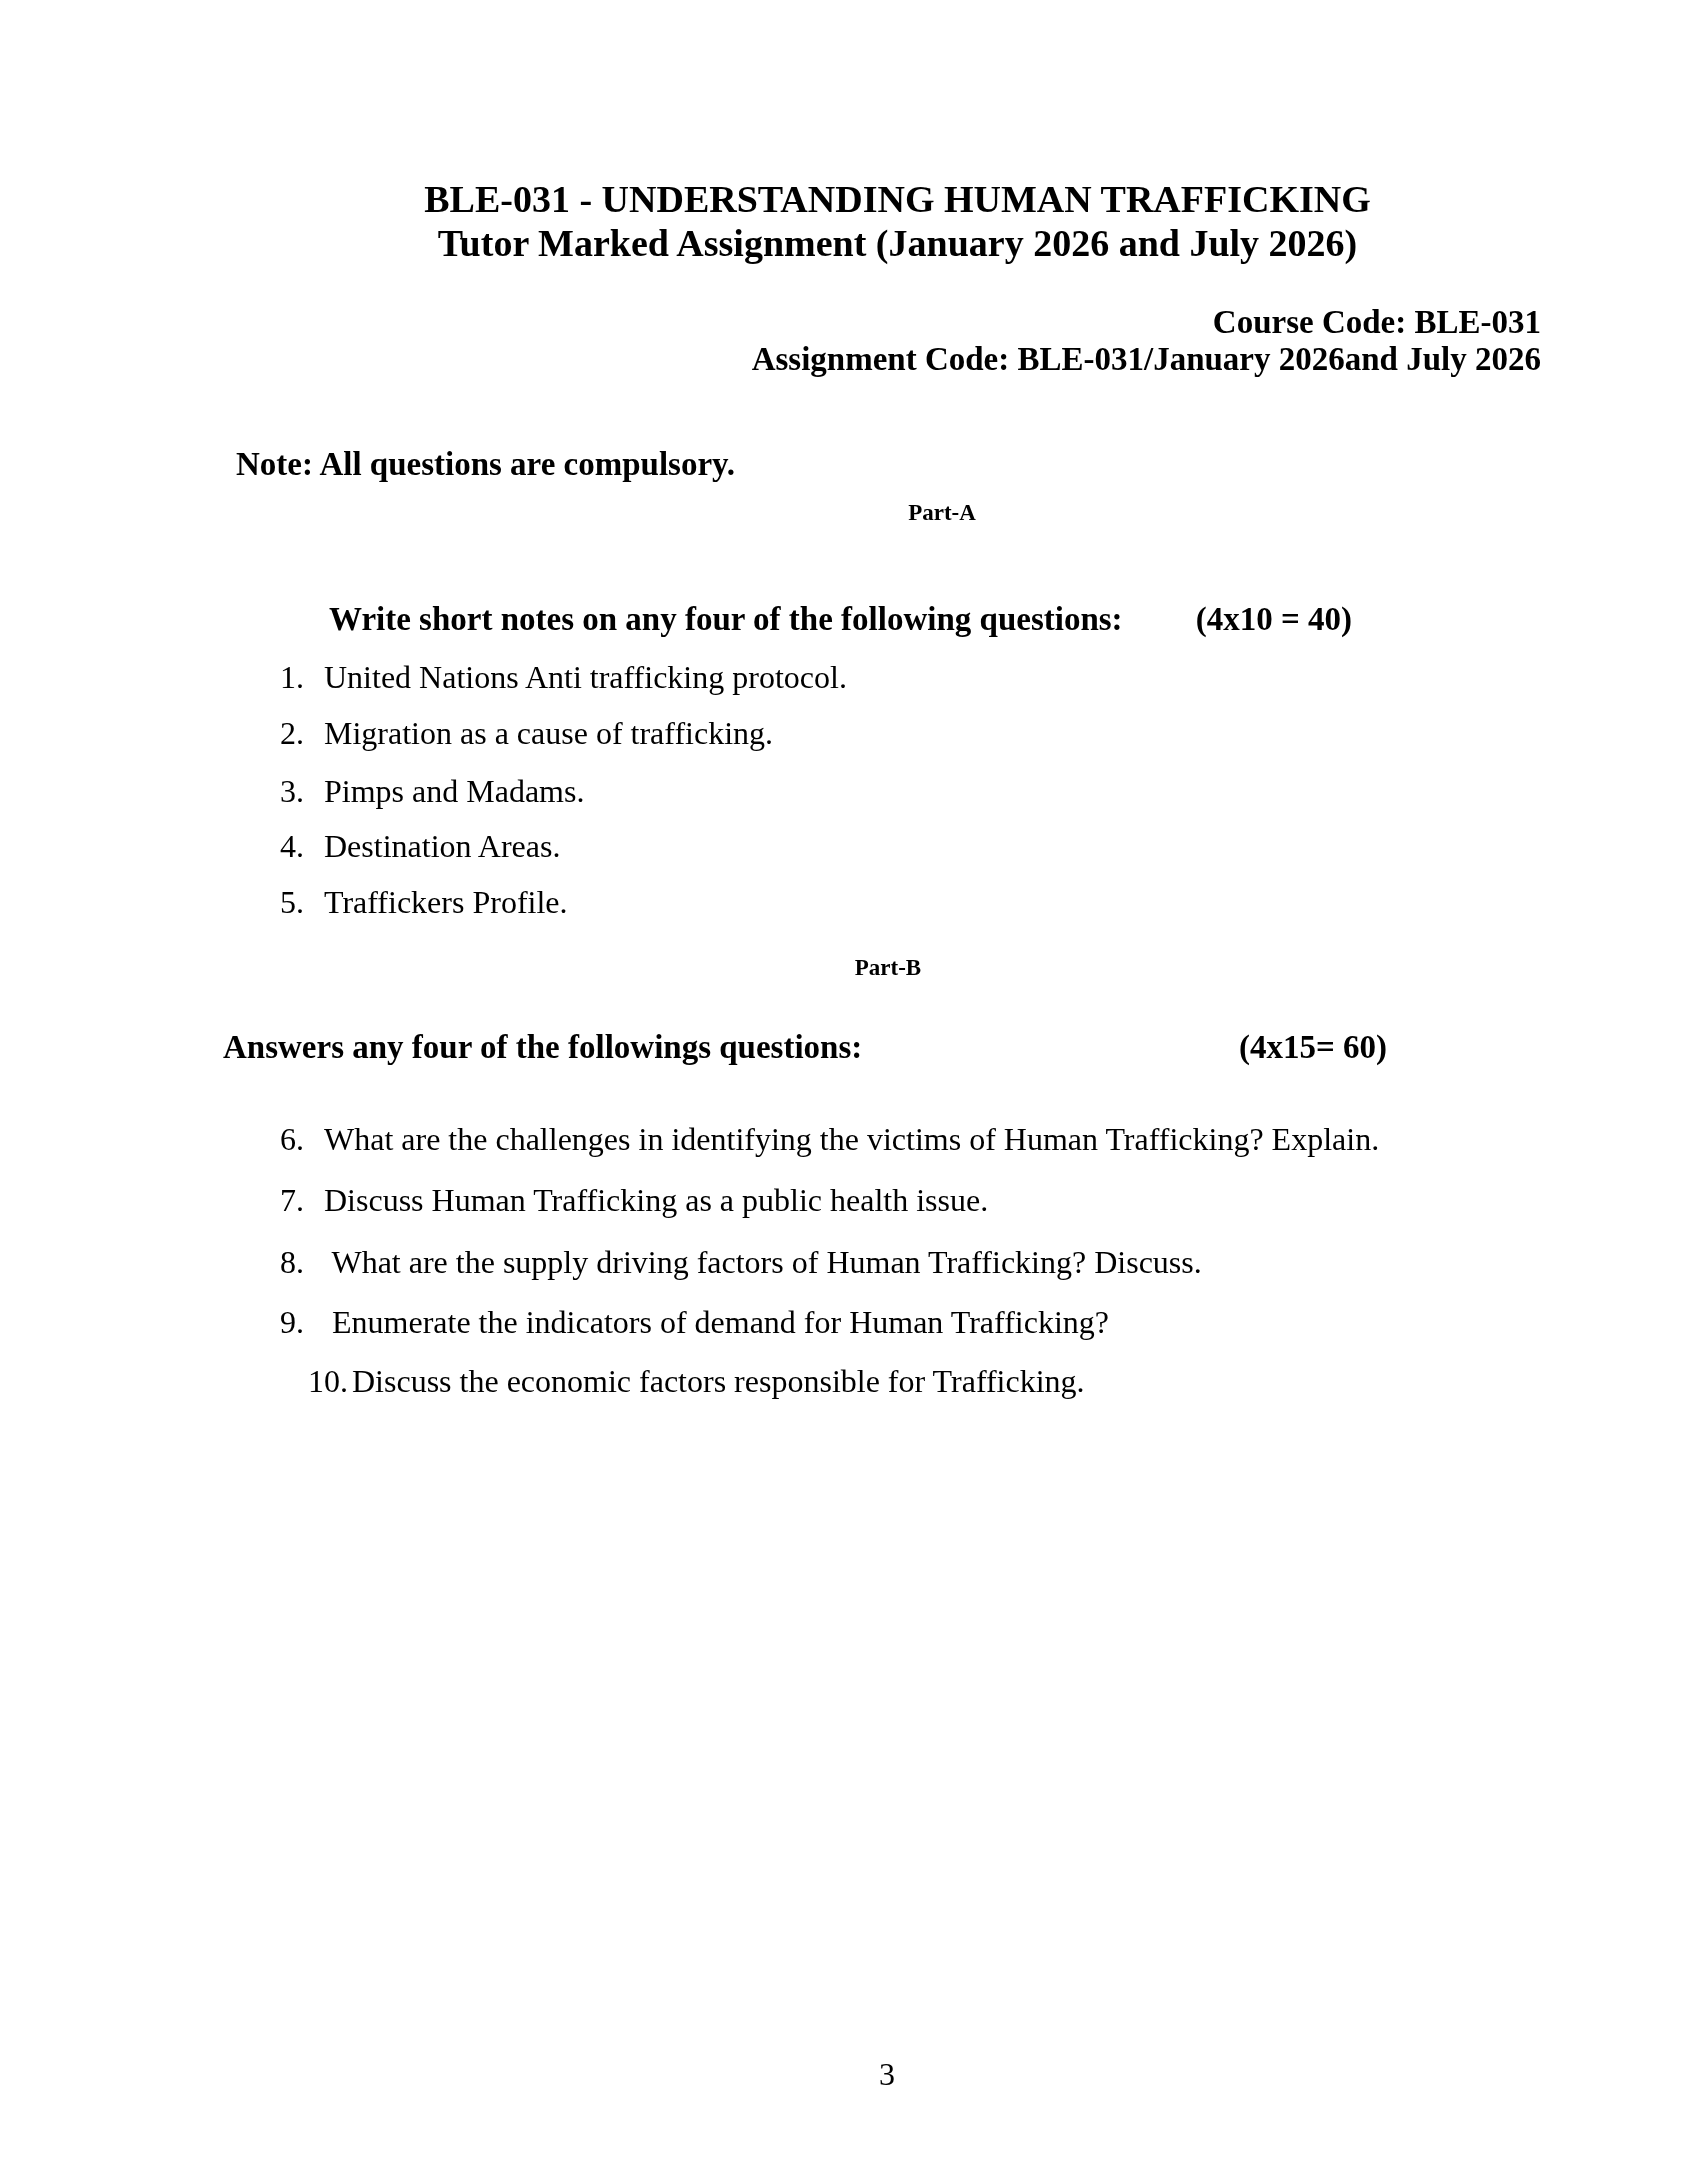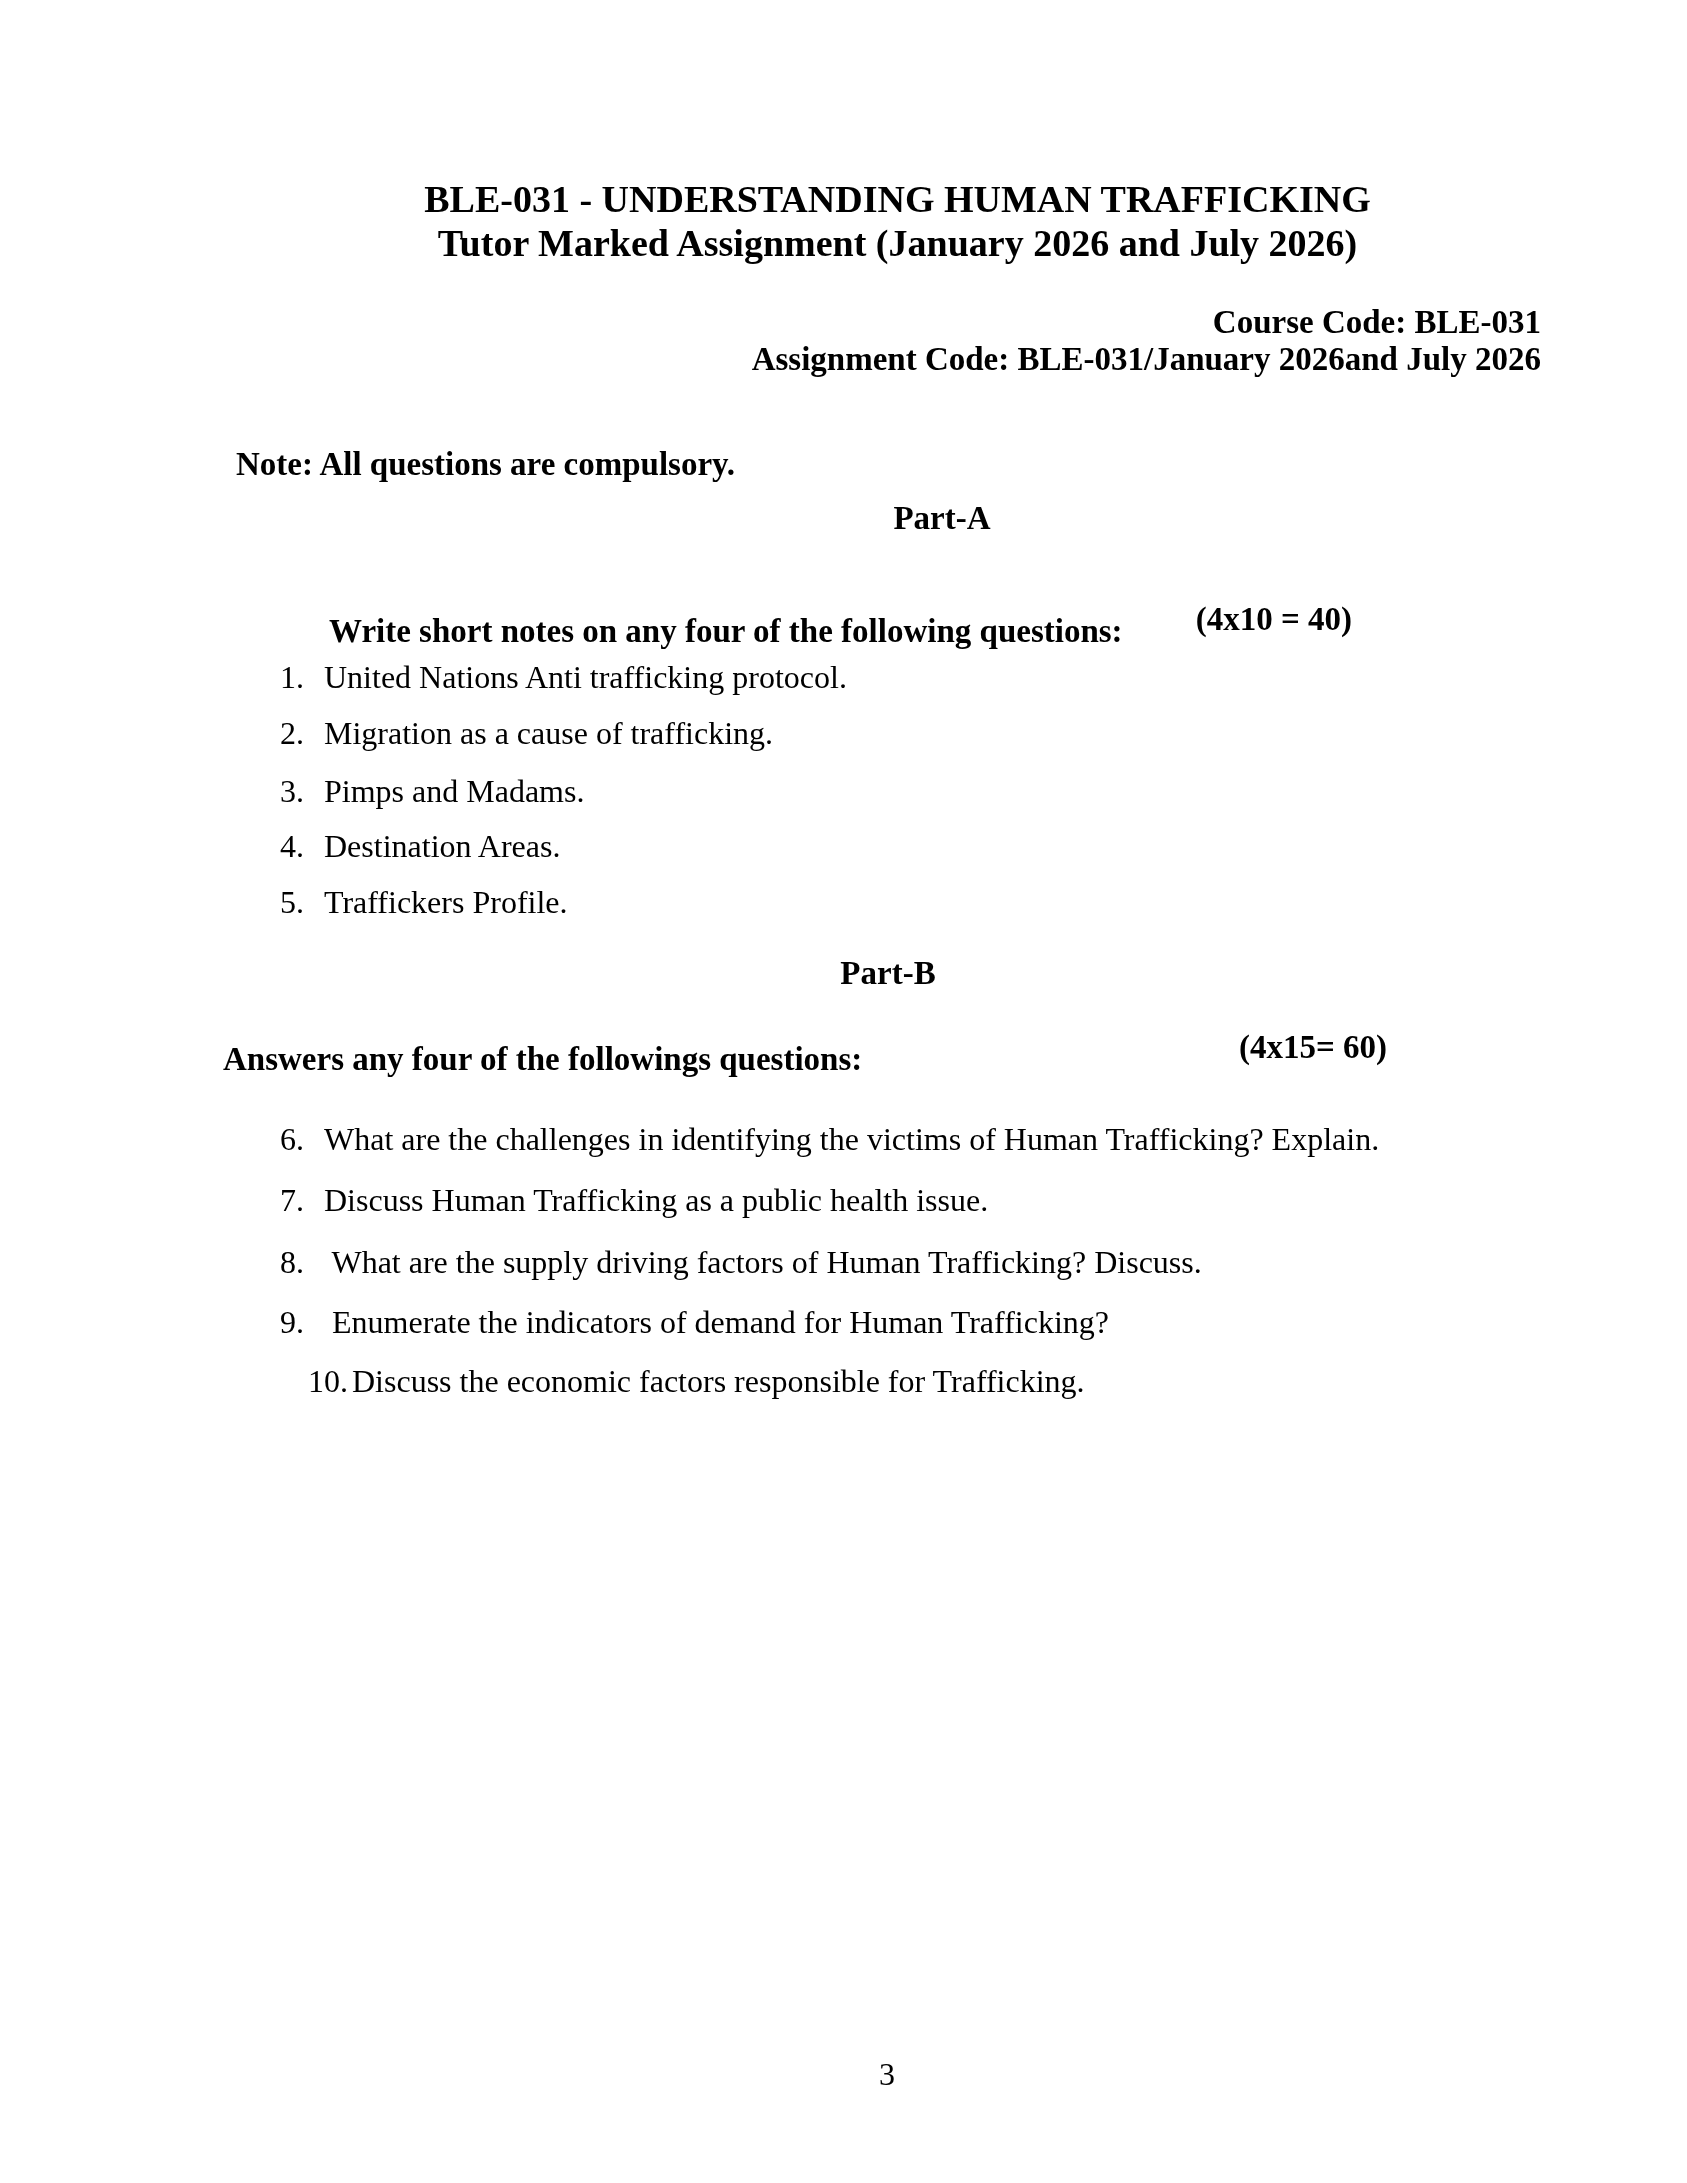--- a/index.html
+++ b/index.html
@@ -16,25 +16,25 @@
   .doc-title{
     left:238px; top:177px; width:1319px;
     text-align:center; font-size:38px; line-height:44px; font-weight:bold;
   }
   .doc-meta{
     right:146px; top:304px;
     text-align:right; font-size:33px; line-height:37px; font-weight:bold;
   }
   .note{ left:236px; top:446px; font-size:33px; font-weight:bold; }
   .part-heading{
-    font-size:33px; font-weight:bold; transform:translateX(-50%);
+    font-size:23px; font-weight:bold; transform:translateX(-50%);
   }
   .part-a-heading{ left:942px; top:500px; }
   .part-b-heading{ left:888px; top:955px; }
-  .instruction{ font-size:33px; font-weight:bold;margin-top:12px; }
+  .instruction{ font-size:33px; font-weight:bold; }
   .marks{ font-size:33px; font-weight:bold; }
   .q-row{ font-size:32px; white-space:nowrap; }
   .q-num{ display:inline-block; width:44px; }
   .page-number{ left:887px; top:2056px; font-size:32px; transform:translateX(-50%); }
 </style>
 </head>
 <body>
 
 <div class="page">
 

